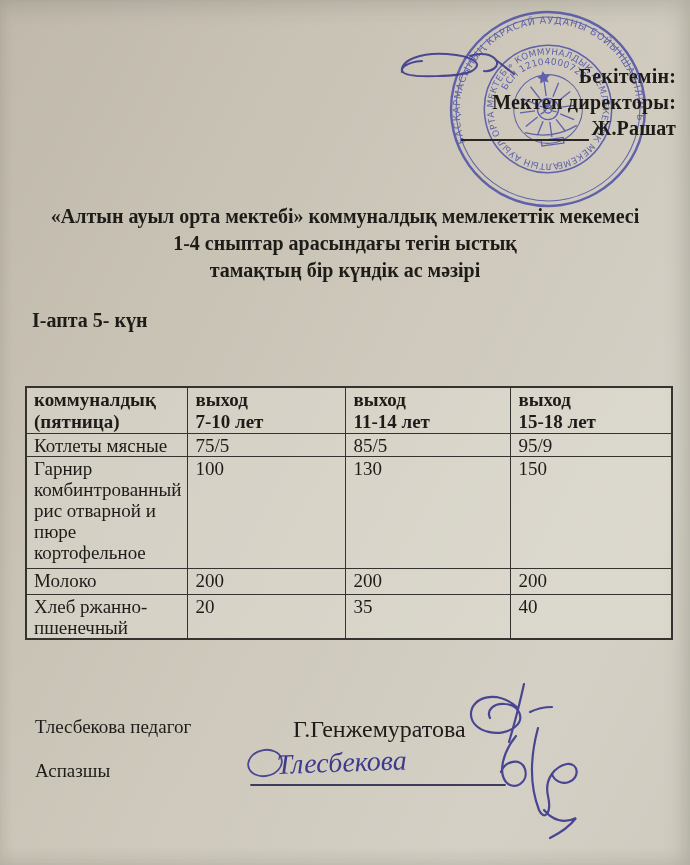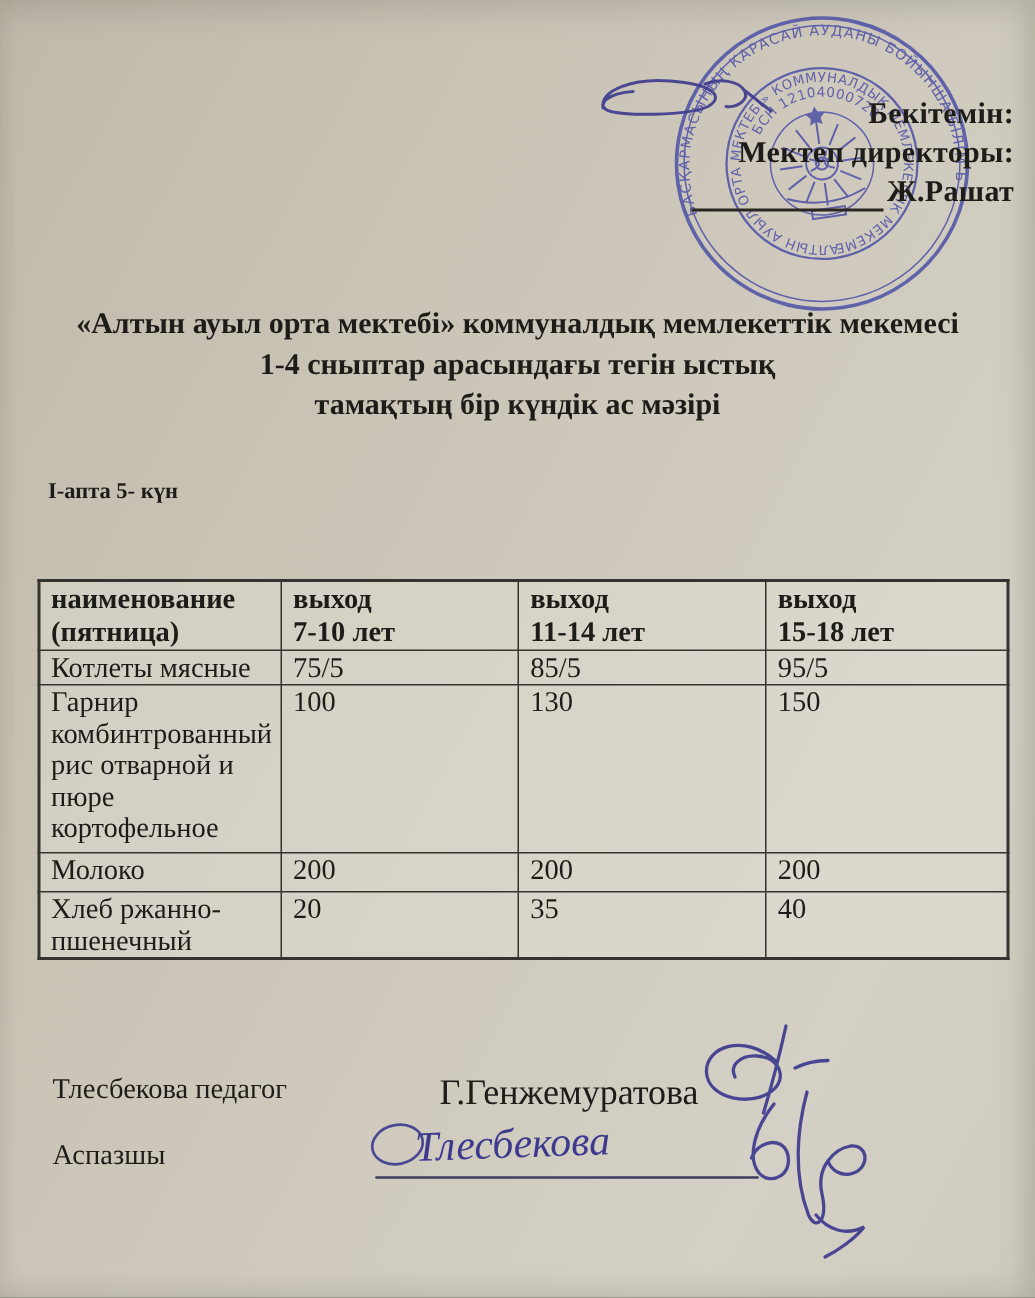--- a/index.html
+++ b/index.html
@@ -23,22 +23,22 @@
   }
   .approval .sig-row{display:flex;justify-content:flex-end;align-items:flex-end;}
   .approval .sig-line{display:inline-block;width:128px;border-bottom:2px solid #2a2722;height:22px;margin-right:2px;}
   .director-sig{position:absolute;right:138px;top:44px;width:160px;height:46px;z-index:6;}
   
   .doc-title{
     position:absolute;top:203px;left:0;width:100%;
     text-align:center;font-weight:bold;font-size:20px;line-height:27px;
   }
   .week-label{
-    position:absolute;top:320px;left:32px;
-    font-weight:bold;font-size:15px;font-family:Liberation Serif, serif;
+    position:absolute;top:309px;left:32px;
+    font-weight:bold;font-size:20px;font-family:Liberation Serif, serif;
   }
   
   table.menu{
     position:absolute;left:25px;top:386px;
     width:648px;border-collapse:collapse;
     font-size:19px;
     background:rgba(235,232,224,.35);
   }
   table.menu{border:2.4px solid #35332f;}
   table.menu th, table.menu td{
@@ -141,41 +141,41 @@
   <table class="menu">
     <colgroup>
       <col style="width:158px">
         <col style="width:160px">
         <col style="width:167px">
         <col style="width:163px">
     </colgroup>
     <tbody>
         <tr class="r-head">
       <th>
-        <div>наименование</div>
+        <div>коммуналдық</div>
         <div>(пятница)</div>
       </th>
       <th>
         <div>выход</div>
         <div>7-10 лет</div>
       </th>
       <th>
         <div>выход</div>
         <div>11-14 лет</div>
       </th>
       <th>
         <div>выход</div>
         <div>15-18 лет</div>
       </th>
     </tr>
     <tr class="r1">
       <td>Котлеты мясные</td>
       <td>75/5</td>
       <td>85/5</td>
-      <td>95/5</td>
+      <td>95/9</td>
     </tr>
     <tr class="r2">
       <td>Гарнир комбинтрованный рис отварной и пюре кортофельное</td>
       <td>100</td>
       <td>130</td>
       <td>150</td>
     </tr>
     <tr class="r3">
       <td>Молоко</td>
       <td>200</td>

